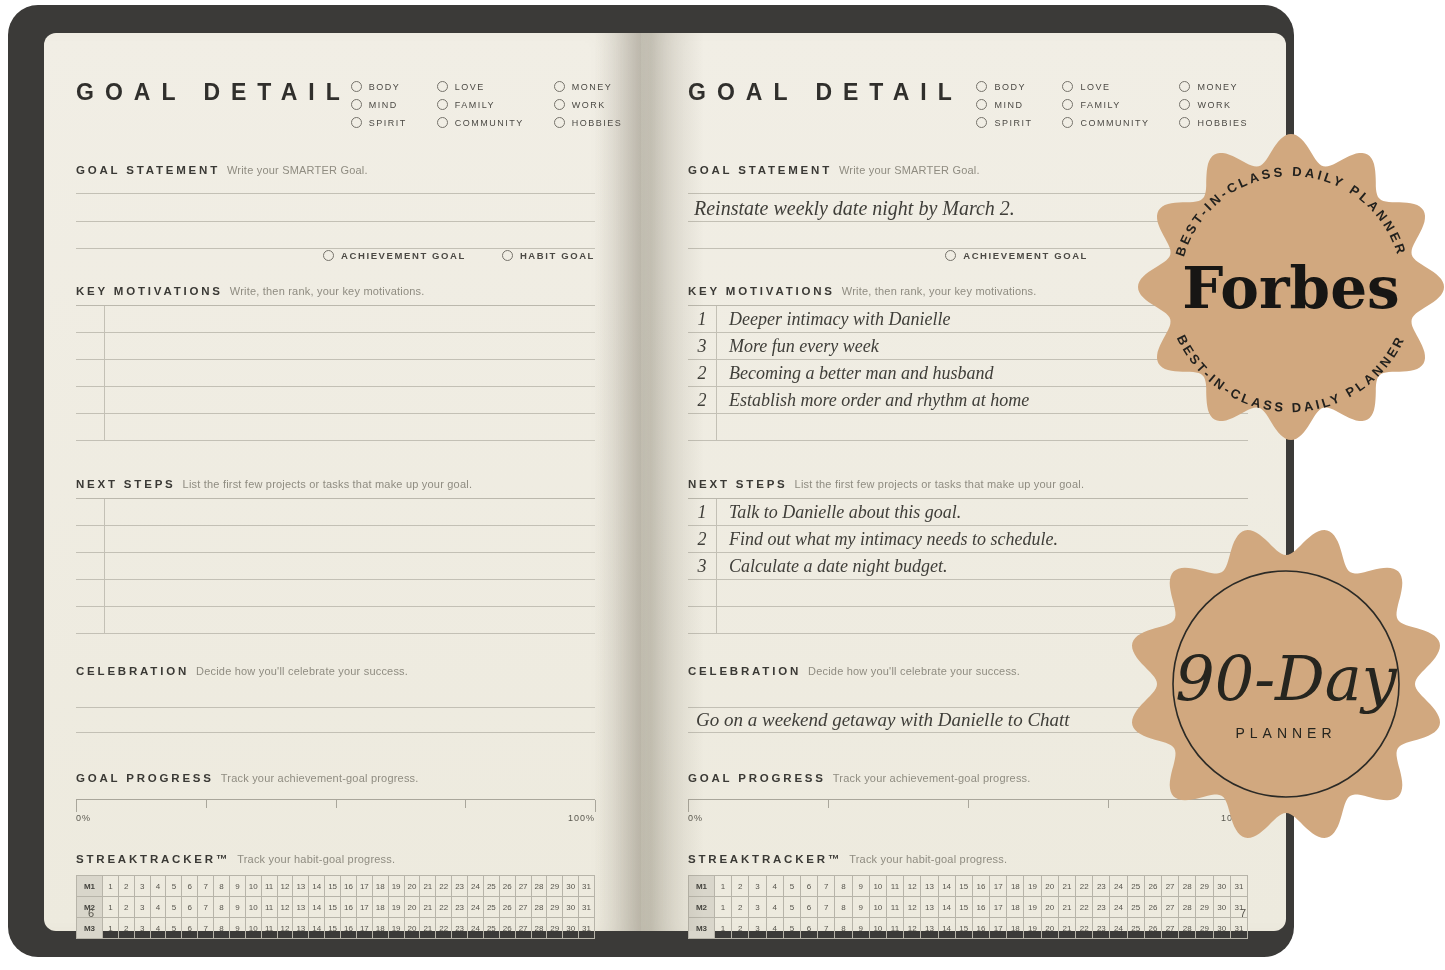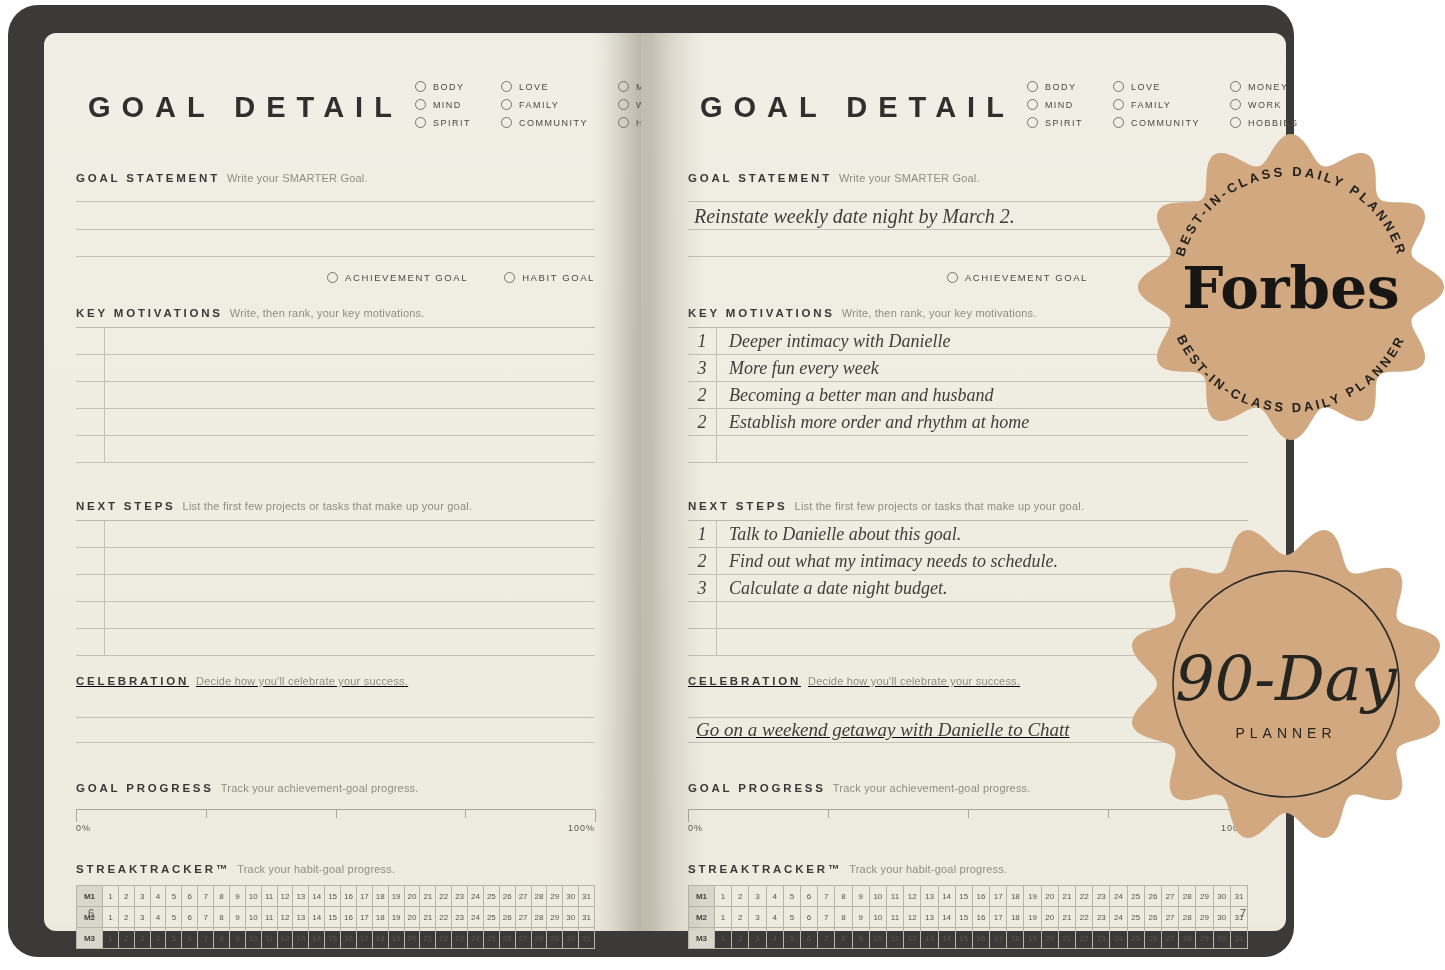--- a/index.html
+++ b/index.html
@@ -12,52 +12,52 @@
              box-shadow:inset -42px 0 36px -30px rgba(95,88,70,.32);}
   .page.right{left:633px;width:645px;border-radius:0 12px 12px 0;
               box-shadow:inset 34px 0 32px -26px rgba(95,88,70,.28);}
   .spine{position:absolute;left:586px;top:28px;width:110px;height:898px;z-index:2;pointer-events:none;
          background:linear-gradient(90deg,rgba(100,92,75,0) 0%,rgba(100,92,75,.16) 42%,rgba(100,92,75,.22) 52%,rgba(100,92,75,0) 100%);}
   .page-inner{position:relative;height:100%;}
   .left  .page-inner{padding:0 46px 0 32px;}
   .right .page-inner{padding:0 38px 0 47px;}
 
   .page-header{display:flex;justify-content:space-between;align-items:flex-start;padding-top:46px;}
-  .title{margin:12px;font-size:29px;font-weight:700;letter-spacing:11px;color:#302f2c;white-space:nowrap;}
+  .title{margin:0;font-size:23px;font-weight:700;letter-spacing:11px;color:#302f2c;white-space:nowrap;}
   .cats{display:flex;gap:30px;margin-top:2px;}
   .cat-col{display:flex;flex-direction:column;gap:7px;}
   .cat-item{display:flex;align-items:center;gap:7px;}
   .circle{width:9px;height:9px;border:1.1px solid #76736b;border-radius:50%;flex:none;background:transparent;}
   .cat-label{font-size:9px;letter-spacing:1.5px;color:#4b4944;white-space:nowrap;}
 
   .label-row{line-height:16px;white-space:nowrap;}
   .label{font-size:11.5px;font-weight:700;letter-spacing:2.8px;color:#3a3935;}
   .hint{font-size:11px;color:#8f8c81;margin-left:7px;letter-spacing:.2px;}
 
   .sec-gs{margin-top:33px;}
   .sec-mot{margin-top:21px;}
   .sec-steps{margin-top:34px;}
-  .sec-cel{margin-top:16px;text-decoration:underline;}
+  .sec-cel{margin-top:28px;}
   .sec-prog{margin-top:36px;}
   .sec-streak{margin-top:27px;}
 
   .rule-row{border-bottom:1px solid #c3c0b5;display:flex;align-items:flex-end;overflow:visible;}
   .gs-lines{margin-top:0;}
   .ruled{position:relative;border-top:1px solid #bbb8ad;margin-top:6px;}
   .vdiv{position:absolute;left:28px;top:0;bottom:0;width:1px;background:#c3c0b5;}
   .rank{flex:none;width:28px;text-align:center;}
   .etext{margin-left:13px;}
   .celebration-lines{margin-top:4px;}
 
   .hand{font-family:"Liberation Serif",serif;font-style:italic;color:#3f3e39;line-height:25px;white-space:nowrap;}
   .gs-hand{font-size:20px;padding-left:6px;}
   .rank,.etext{font-size:18px;}
   .cel-hand{font-size:19px;padding-left:8px;}
 
-  .goal-type-row{display:flex;justify-content:flex-end;gap:36px;margin-top:15px;align-items:center;}
+  .goal-type-row{display:flex;justify-content:flex-end;gap:36px;margin-top:1px;align-items:center;font-weight:bold;}
   .right .goal-type-row{padding-right:160px;}
   .gt-item{display:flex;align-items:center;gap:7px;}
   .gt-label{font-size:9.5px;letter-spacing:1.6px;color:#4b4944;white-space:nowrap;}
 
   .progress-bar{position:relative;border-top:1px solid #a9a69b;height:12px;margin-top:13px;}
   .tick{position:absolute;top:0;width:1px;height:8px;background:#a9a69b;}
   .tick.tall{height:12px;}
   .progress-labels{display:flex;justify-content:space-between;font-size:9px;letter-spacing:1px;color:#5b5950;margin-top:1px;}
 
   .streak-grid{display:grid;grid-template-columns:26px repeat(31,1fr);border-top:1px solid #b7b4a9;border-left:1px solid #b7b4a9;margin-top:8px;}

